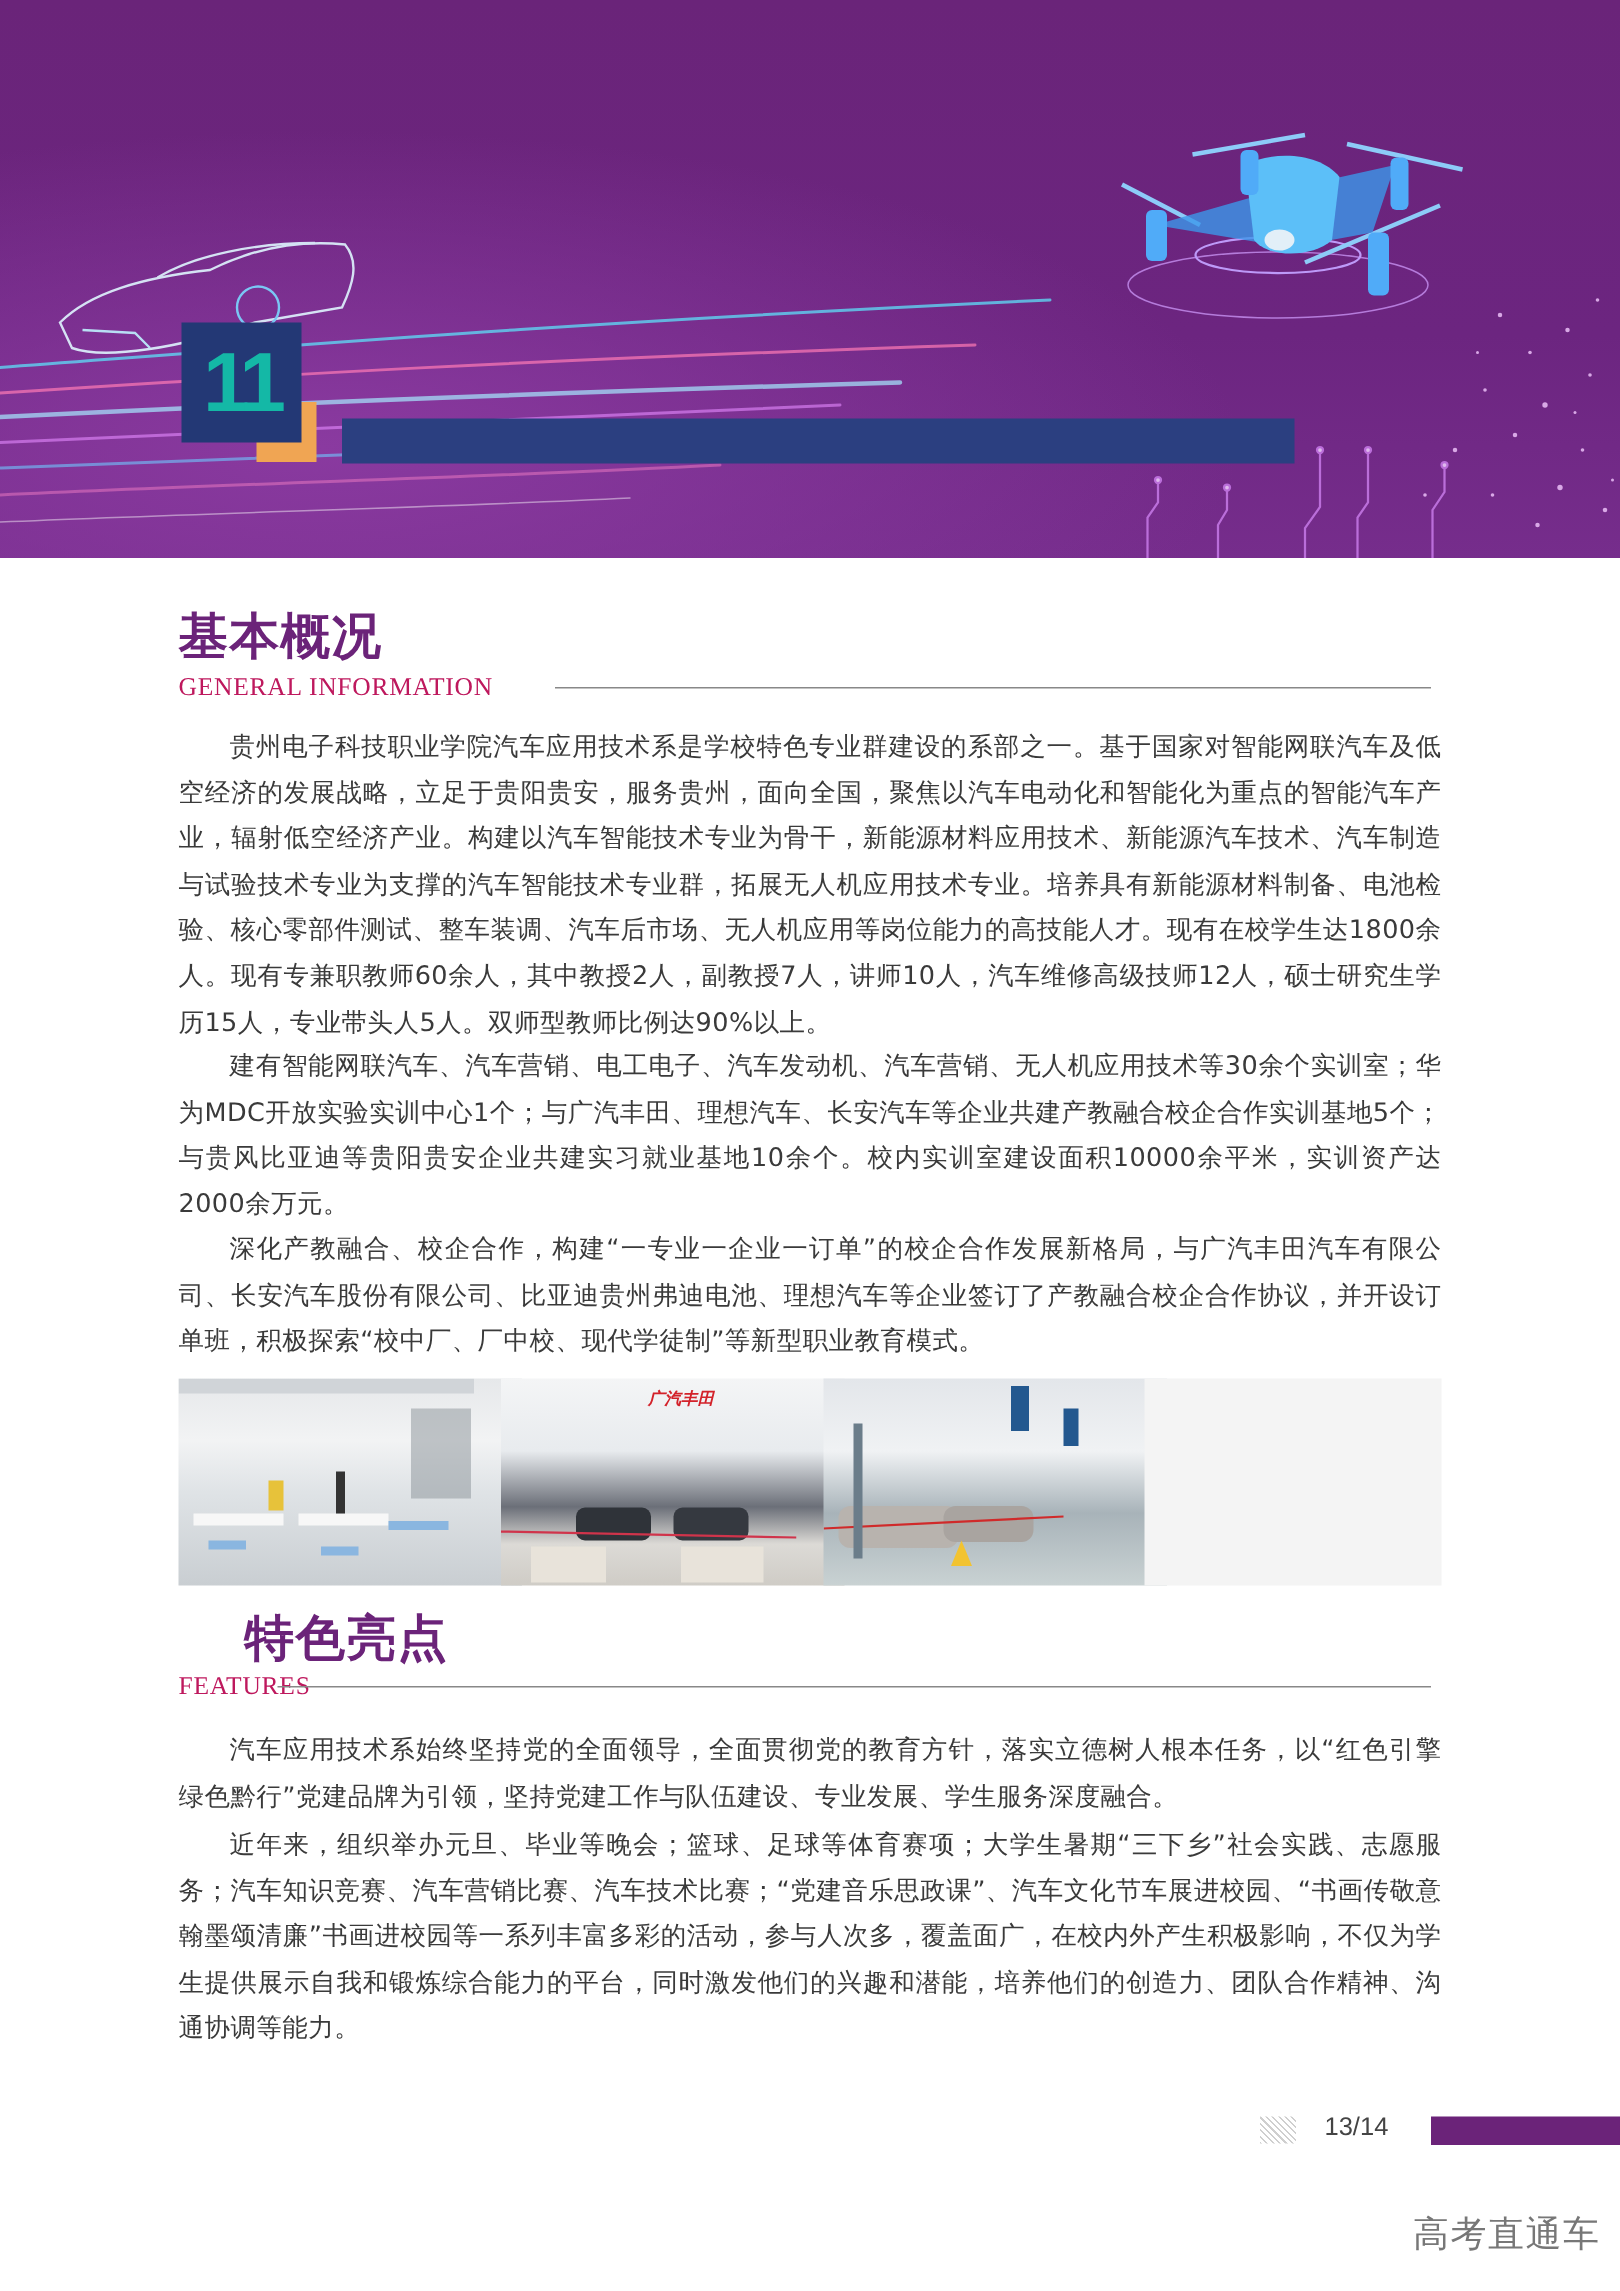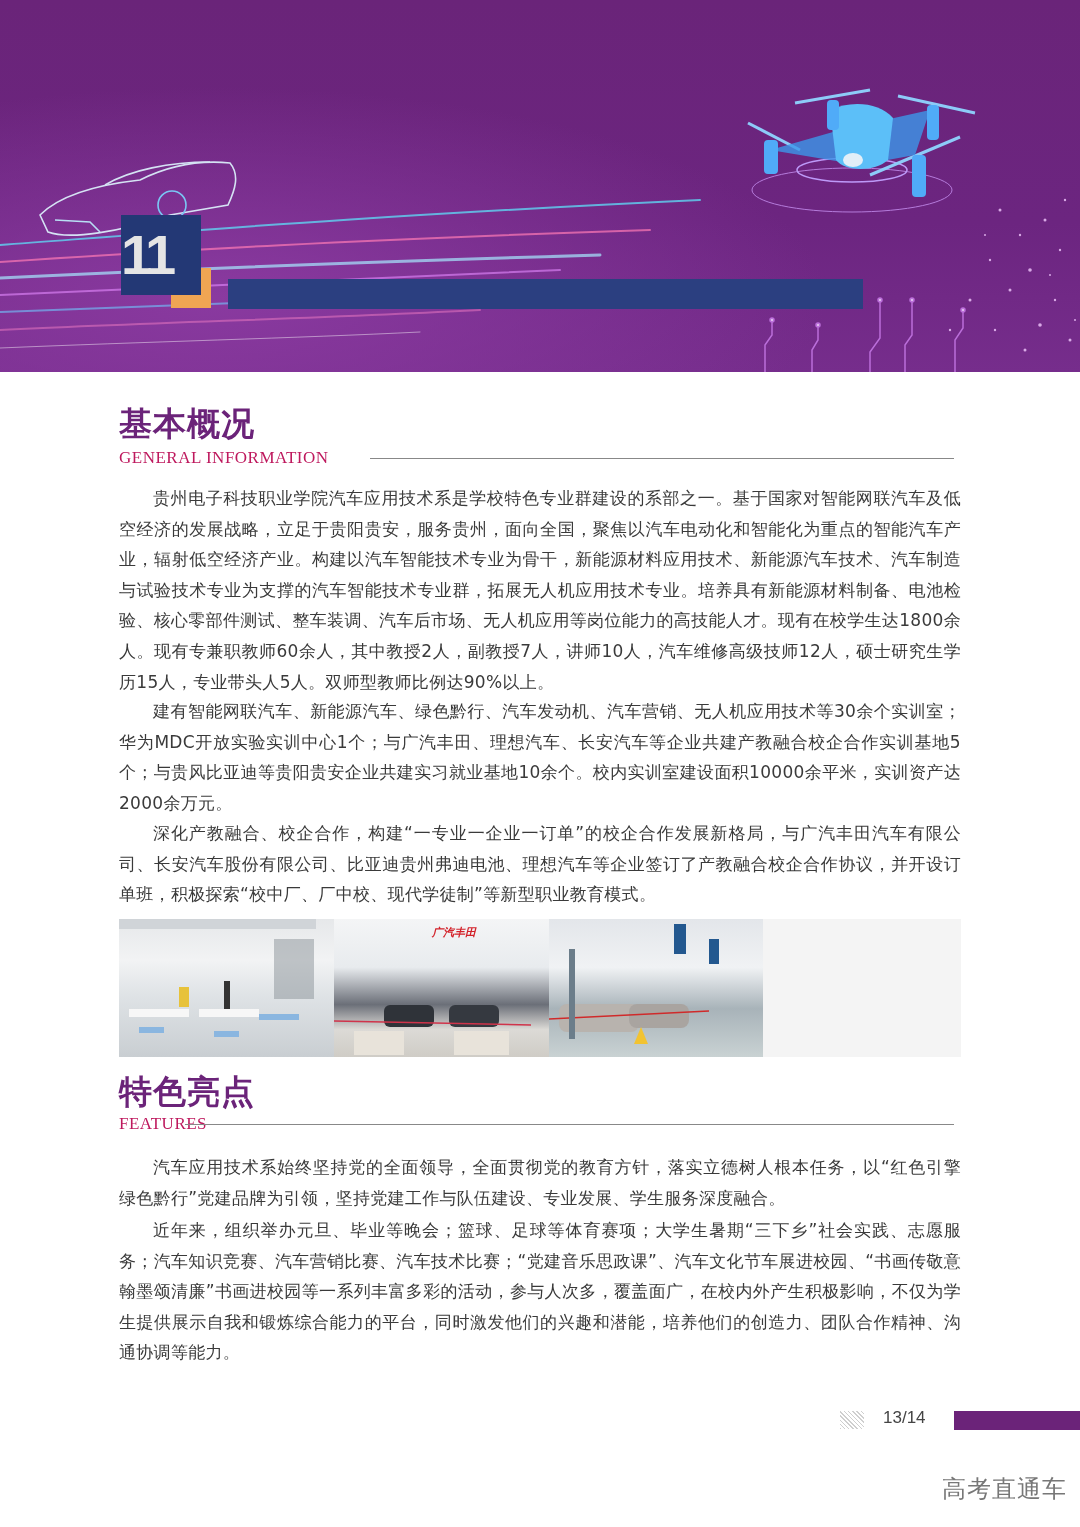--- a/index.html
+++ b/index.html
@@ -11,22 +11,22 @@
   
   .banner {
     position: absolute; left: 0; top: 0; width: 1080px; height: 372px;
     background: radial-gradient(ellipse at 20% 80%, #8a3aa0 0%, rgba(138,58,160,0) 50%),
                 linear-gradient(180deg, #6a2479 0%, #6c2580 60%, #762d8c 100%);
     overflow: hidden;
   }
   .banner svg.deco { position: absolute; left: 0; top: 0; }
   .num-box {
     position: absolute; left: 121px; top: 215px; width: 80px; height: 80px;
-    background: #233875; color: #e5e5e5; font-family: "Liberation Sans", sans-serif;
-    font-weight: bold; font-size: 56px; line-height: 80px; 
+    background: #233875; color: #14b8a6; font-family: "Liberation Sans", sans-serif;
+    font-weight: bold; font-size: 56px; line-height: 80px; text-align: center;
     letter-spacing: -4px; z-index: 3;
   }
   .num-corner {
     position: absolute; left: 171px; top: 268px; width: 40px; height: 40px;
     background: #f0a553; z-index: 2;
   }
   .title-cn {
     position: absolute; left: 224px; top: 212px; font-size: 52px; font-weight: bold;
     color: #ffffff; letter-spacing: 3px; z-index: 3;
     font-family: "DejaVu Sans", sans-serif;
@@ -168,21 +168,21 @@
   <div class="num-corner"></div>
   <div class="num-box">11</div>
   <div class="title-en-bar"></div>
 </div>
 
 <div class="sec-title" style="top:402px;">基本概况</div>
 <div class="sec-sub" style="top:448px;">GENERAL INFORMATION</div>
 <div class="sec-rule" style="top:458px; left:370px;"></div>
 
 <div class="para" style="top:483px;">贵州电子科技职业学院汽车应用技术系是学校特色专业群建设的系部之一。基于国家对智能网联汽车及低空经济的发展战略，立足于贵阳贵安，服务贵州，面向全国，聚焦以汽车电动化和智能化为重点的智能汽车产业，辐射低空经济产业。构建以汽车智能技术专业为骨干，新能源材料应用技术、新能源汽车技术、汽车制造与试验技术专业为支撑的汽车智能技术专业群，拓展无人机应用技术专业。培养具有新能源材料制备、电池检验、核心零部件测试、整车装调、汽车后市场、无人机应用等岗位能力的高技能人才。现有在校学生达1800余人。现有专兼职教师60余人，其中教授2人，副教授7人，讲师10人，汽车维修高级技师12人，硕士研究生学历15人，专业带头人5人。双师型教师比例达90%以上。</div>
-<div class="para" style="top:696px;">建有智能网联汽车、新能源汽车、绿色黔行、汽车发动机、汽车营销、无人机应用技术等30余个实训室；华为MDC开放实验实训中心1个；与广汽丰田、理想汽车、长安汽车等企业共建产教融合校企合作实训基地5个；与贵风比亚迪等贵阳贵安企业共建实习就业基地10余个。校内实训室建设面积10000余平米，实训资产达2000余万元。</div>
+<div class="para" style="top:696px;">建有智能网联汽车、汽车营销、电工电子、汽车发动机、汽车营销、无人机应用技术等30余个实训室；华为MDC开放实验实训中心1个；与广汽丰田、理想汽车、长安汽车等企业共建产教融合校企合作实训基地5个；与贵风比亚迪等贵阳贵安企业共建实习就业基地10余个。校内实训室建设面积10000余平米，实训资产达2000余万元。</div>
 <div class="para" style="top:818px;">深化产教融合、校企合作，构建“一专业一企业一订单”的校企合作发展新格局，与广汽丰田汽车有限公司、长安汽车股份有限公司、比亚迪贵州弗迪电池、理想汽车等企业签订了产教融合校企合作协议，并开设订单班，积极探索“校中厂、厂中校、现代学徒制”等新型职业教育模式。</div>
 
 <div class="photo ph1">
   <svg width="197" height="138">
     <rect x="0" y="0" width="197" height="10" fill="#d0d4d8"></rect>
     <rect x="155" y="20" width="40" height="60" fill="#8a9198" opacity="0.5"></rect>
     <rect x="10" y="90" width="60" height="8" fill="#f7f7f7"></rect>
     <rect x="80" y="90" width="60" height="8" fill="#f7f7f7"></rect>
     <rect x="20" y="108" width="25" height="6" fill="#8ab6e0"></rect>
     <rect x="95" y="112" width="25" height="6" fill="#8ab6e0"></rect>
@@ -208,21 +208,21 @@
     <rect x="10" y="85" width="80" height="28" rx="8" fill="#b8b3ae"></rect>
     <rect x="80" y="85" width="60" height="24" rx="8" fill="#a9a4a0"></rect>
     <line x1="0" y1="100" x2="160" y2="92" stroke="#d02a2a" stroke-width="1.5"></line>
     <polygon points="85,125 92,108 99,125" fill="#f2c331"></polygon>
     <rect x="20" y="30" width="6" height="90" fill="#6b7d8a"></rect>
   </svg>
 </div>
 <div class="photo ph4">
 </div>
 
-<div class="sec-title" style="top:1070px;">特色亮点</div>
+<div class="sec-title" style="top:1070px;margin-left:44px;">特色亮点</div>
 <div class="sec-sub" style="top:1114px;">FEATURES</div>
 <div class="sec-rule" style="top:1124px; left:185px;"></div>
 
 <div class="para" style="top:1152px;">汽车应用技术系始终坚持党的全面领导，全面贯彻党的教育方针，落实立德树人根本任务，以“红色引擎 绿色黔行”党建品牌为引领，坚持党建工作与队伍建设、专业发展、学生服务深度融合。</div>
 <div class="para" style="top:1215px;">近年来，组织举办元旦、毕业等晚会；篮球、足球等体育赛项；大学生暑期“三下乡”社会实践、志愿服务；汽车知识竞赛、汽车营销比赛、汽车技术比赛；“党建音乐思政课”、汽车文化节车展进校园、“书画传敬意　翰墨颂清廉”书画进校园等一系列丰富多彩的活动，参与人次多，覆盖面广，在校内外产生积极影响，不仅为学生提供展示自我和锻炼综合能力的平台，同时激发他们的兴趣和潜能，培养他们的创造力、团队合作精神、沟通协调等能力。</div>
 
 <div class="page-hatch"></div>
 <div class="page-num">13/14</div>
 <div class="page-bar"></div>
 <div class="watermark">高考直通车</div>

